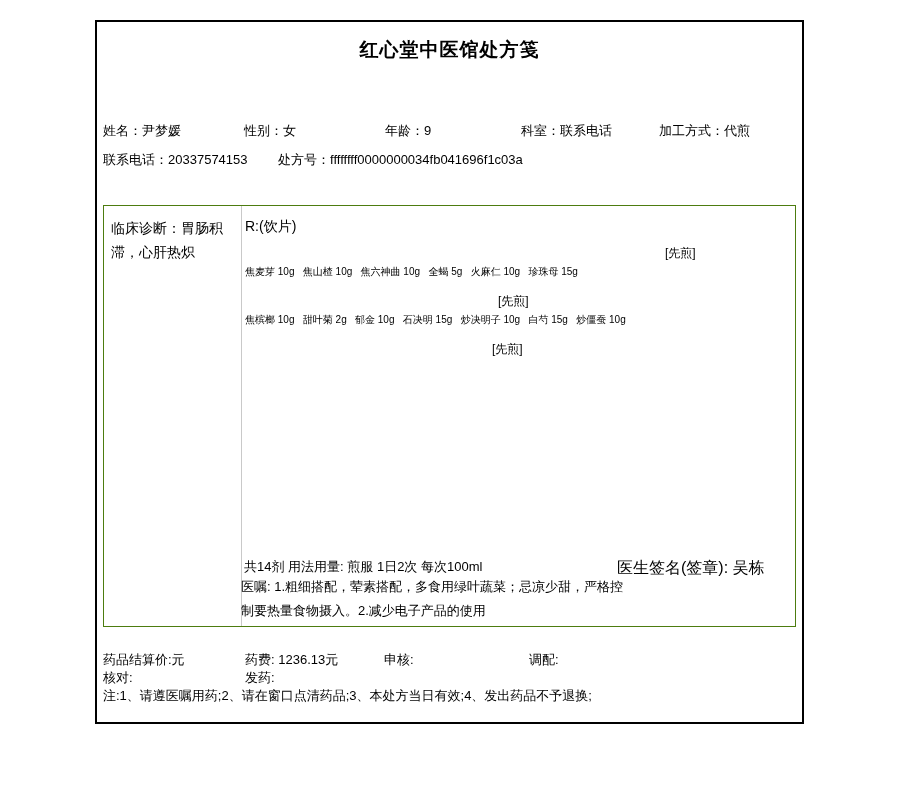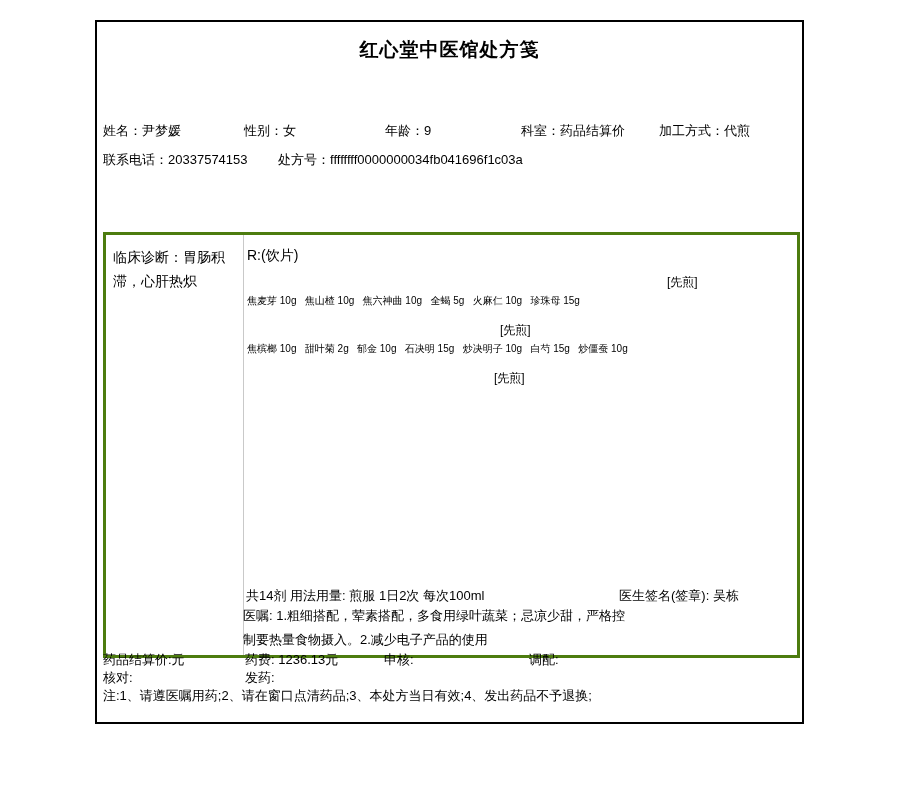--- a/index.html
+++ b/index.html
@@ -28,45 +28,45 @@
     top: 15px;
     text-align: center;
     font-size: 19px;
     font-weight: bold;
     letter-spacing: 1px;
   }
   .fs13 { font-size: 13px; text-align: right; }
   .main-box {
     position: absolute;
     left: 6px;
-    top: 210px;
+    top: 183px;
     width: 691px;
     height: 420px;
-    border: 3px solid #4d7c0f;
+    border: 1px solid #4d7c0f;
   }
   .diag-col {
     position: absolute;
     left: 0; top: 0; bottom: 0;
     width: 137px;
     border-right: 1px solid #c9c9c9;
   }
   .diag-text {
     position: absolute;
     left: 7px;
     top: 10px;
     width: 122px;
     font-size: 14px;
     line-height: 24px;
     white-space: normal;
   }
   .rx-header { left: 141px; top: 12px; font-size: 14px; }
   .tag { position: absolute; font-size: 12px; white-space: nowrap; }
   .med-line { position: absolute; left: 141px; font-size: 10px; white-space: pre; text-align: center; }
   .usage { left: 140px; top: 352px; font-size: 13px; }
-  .doctor { left: 513px; top: 352px; font-size: 13px; }
+  .doctor { left: 513px; top: 352px; font-size: 16px; }
   .advice {
     position: absolute;
     left: 137px;
     top: 369px;
     width: 384px;
     font-size: 13px;
     line-height: 24px;
     white-space: normal;
   }
 </style>
@@ -74,21 +74,21 @@
 <body>
 
 <div class="page">
   <div class="sheet">
 
     <div class="title">红心堂中医馆处方笺</div>
 
     <span class="abs fs13" style="left:6px;top:100px">姓名：尹梦媛</span>
     <span class="abs fs13" style="left:147px;top:100px">性别：女</span>
     <span class="abs fs13" style="left:288px;top:100px">年龄：9</span>
-    <span class="abs fs13" style="left:424px;top:100px">科室：药品结算价</span>
+    <span class="abs fs13" style="left:424px;top:100px">科室：联系电话</span>
     <span class="abs fs13" style="left:562px;top:100px">加工方式：代煎</span>
 
     <span class="abs fs13" style="left:6px;top:129px">联系电话：20337574153</span>
     <span class="abs fs13" style="left:181px;top:129px">处方号：ffffffff0000000034fb041696f1c03a</span>
 
     <div class="main-box">
 
       <div class="diag-col">
         <div class="diag-text">临床诊断：胃肠积滞，心肝热炽</div>
       </div>

